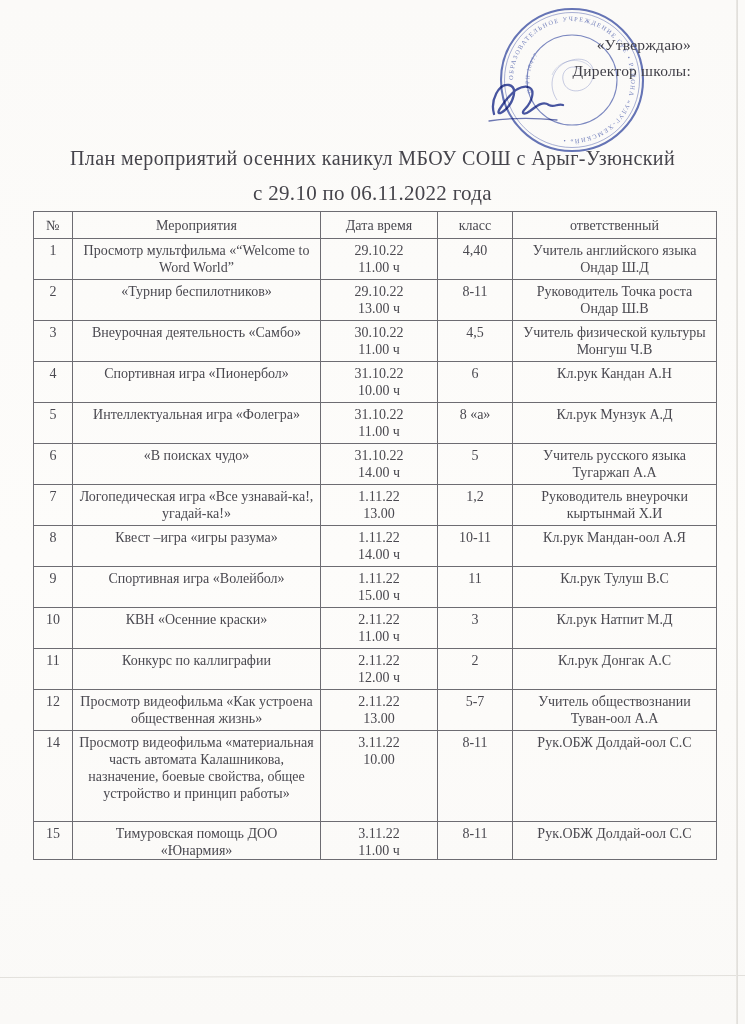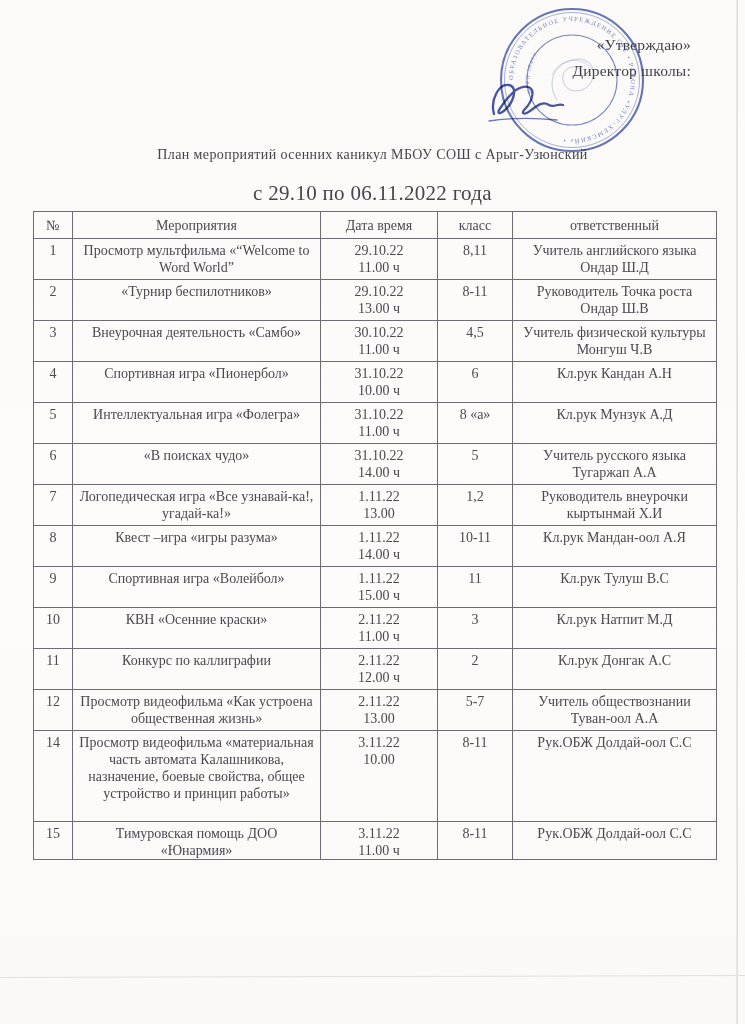--- a/index.html
+++ b/index.html
@@ -24,21 +24,21 @@
     color:#403f47;letter-spacing:.2px;z-index:3;
   }
   
   .stamp{position:absolute;left:496px;top:5px;width:152px;height:150px;z-index:2;
          opacity:.82;mix-blend-mode:multiply;}
   
   .signature{position:absolute;left:485px;top:76px;width:92px;height:54px;z-index:4;
              opacity:.9;mix-blend-mode:multiply;}
   
   .title-line1{position:absolute;top:147px;left:0;width:745px;text-align:center;
-    font-size:14px;letter-spacing:.4px;color:#45444b;}
+    font-size:20px;letter-spacing:.4px;color:#45444b;}
   .title-line2{position:absolute;top:181px;left:0;width:745px;text-align:center;
     font-size:21px;letter-spacing:.3px;color:#45444b;}
   
   table.events{
     position:absolute;left:33px;top:211px;width:683px;
     border-collapse:collapse;table-layout:fixed;
     font-size:14px;line-height:17px;color:#4a4950;
   }
   table.events th,table.events td{
     border:1px solid #6d6c72;
@@ -117,21 +117,21 @@
       </tr>
     </thead>
     <tbody>
         <tr>
       <td class="cell-num">1</td>
       <td class="cell-event">Просмотр мультфильма «“Welcome to Word World”</td>
       <td class="cell-date">
         <div>29.10.22</div>
         <div>11.00 ч</div>
       </td>
-      <td class="cell-grade">8,11</td>
+      <td class="cell-grade">4,40</td>
       <td class="cell-resp">Учитель английского языка Ондар Ш.Д</td>
     </tr>
         <tr>
       <td class="cell-num">2</td>
       <td class="cell-event">«Турнир беспилотников»</td>
       <td class="cell-date">
         <div>29.10.22</div>
         <div>13.00 ч</div>
       </td>
       <td class="cell-grade">8-11</td>

